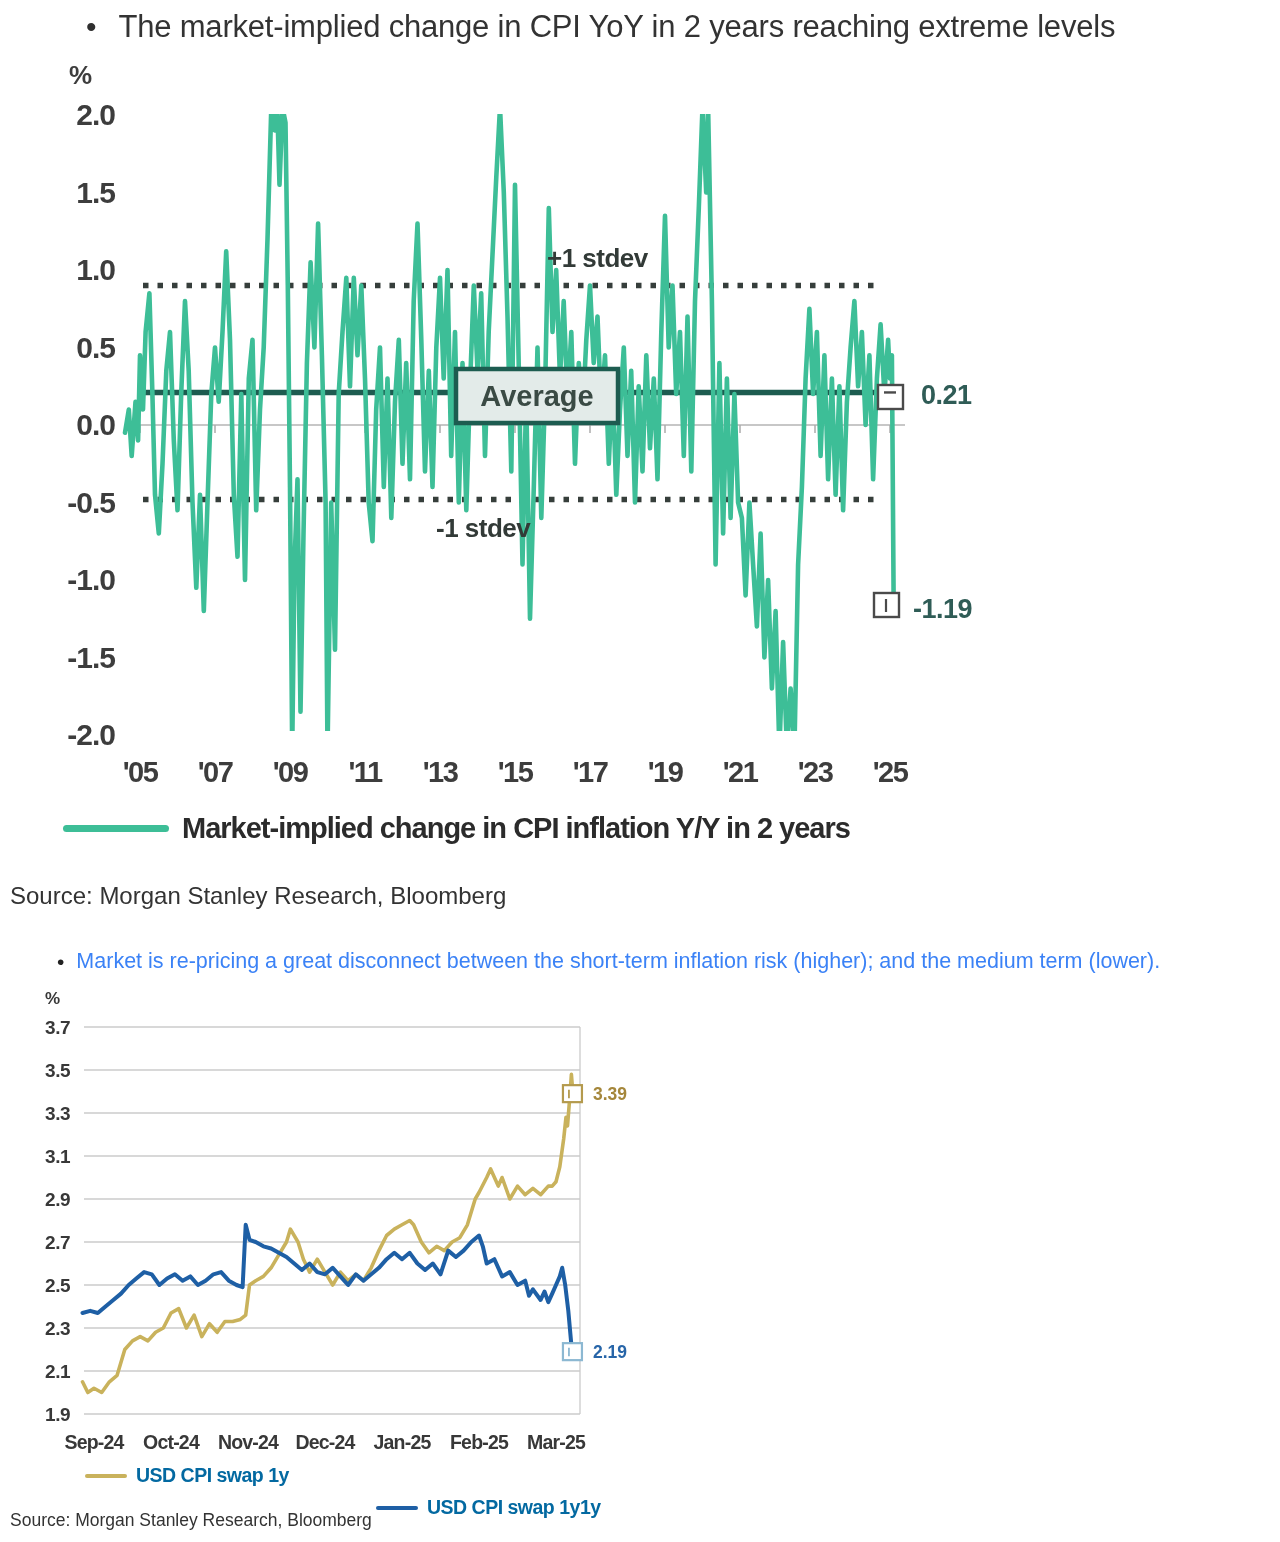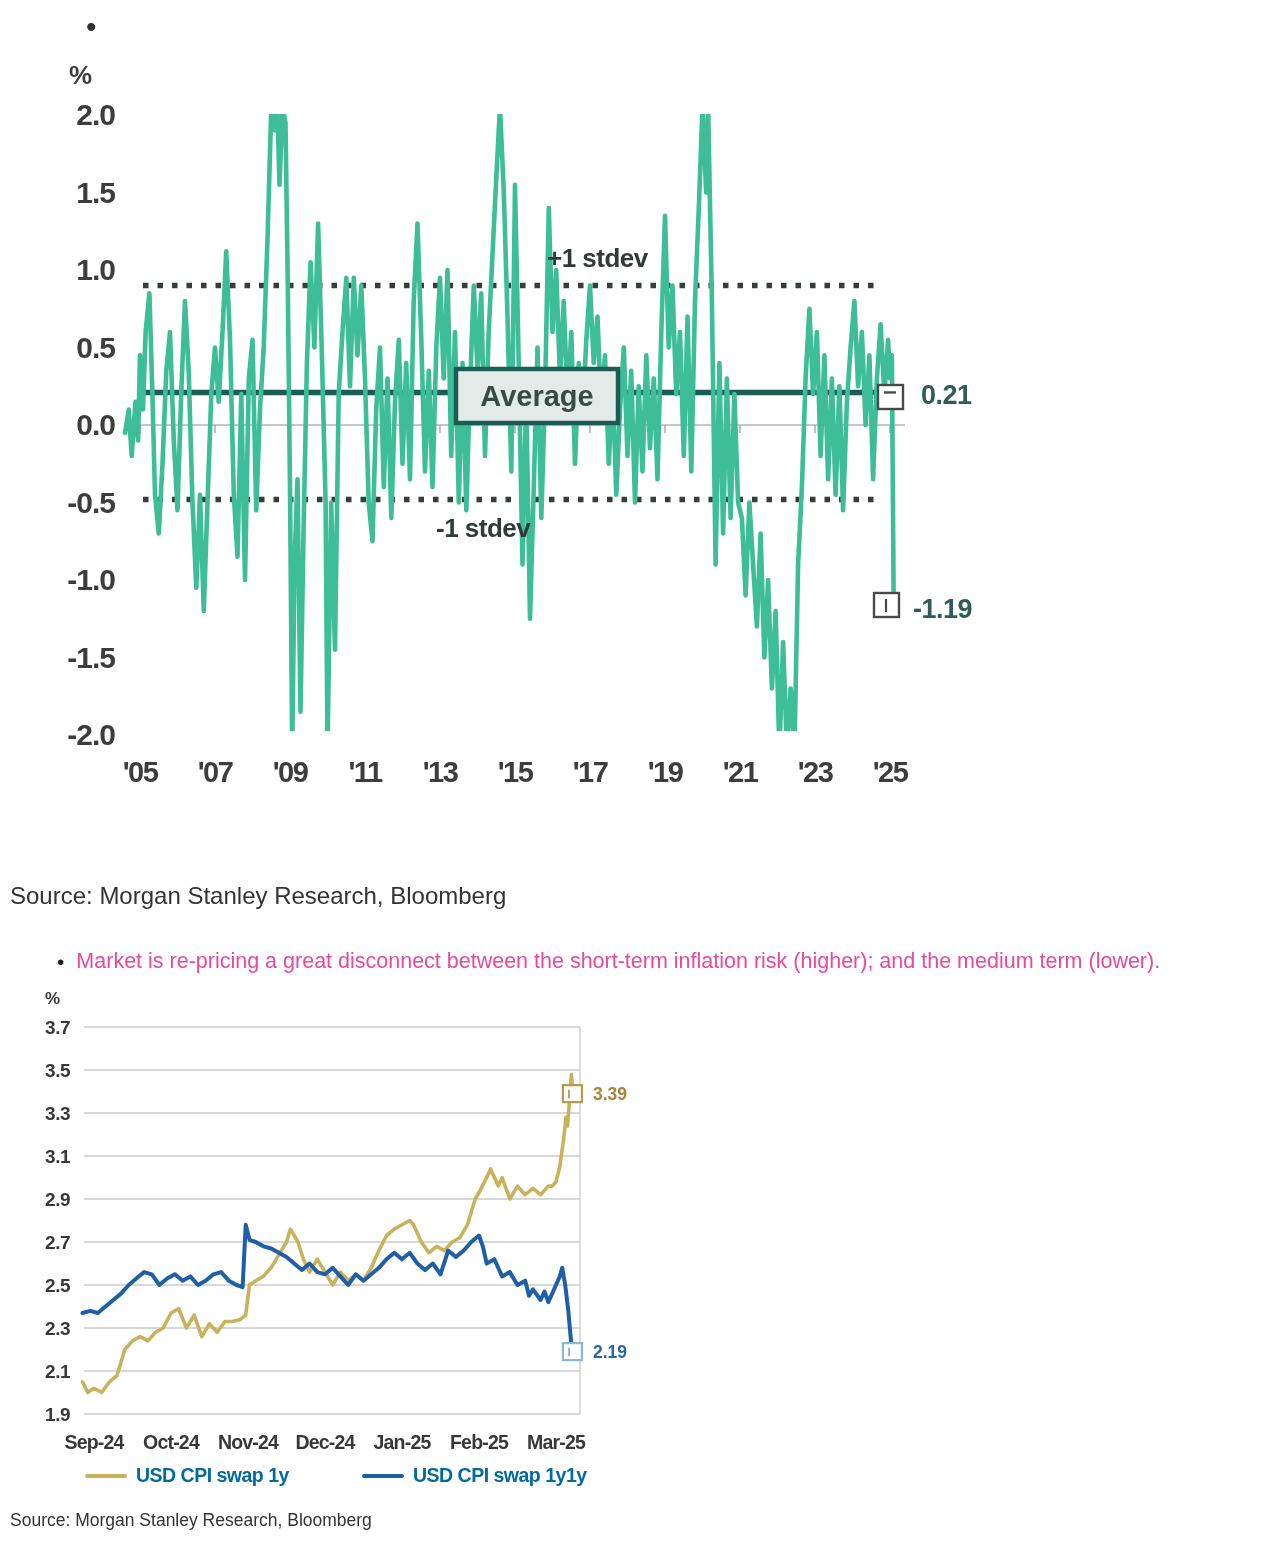--- a/index.html
+++ b/index.html
@@ -8,21 +8,21 @@
   .abs{position:absolute;}
   .title-row{top:8px;left:86px;width:1190px;display:flex;align-items:flex-start;color:#2f2f2f;}
   .title-dot{font-size:30px;line-height:38px;margin-right:22px;color:#2f2f2f;}
   .title-text{font-size:31px;line-height:38px;letter-spacing:-0.2px;color:#333333;}
   .legend-top{top:812px;left:63px;display:flex;align-items:center;}
   .legend-top .swatch{width:106px;height:7px;background:#3dbe97;border-radius:4px;}
   .legend-top .lbl{margin-left:13px;font-size:29px;font-weight:700;letter-spacing:-1px;color:#2b2b2b;}
   .source-top{top:882px;left:10px;font-size:24px;color:#333333;}
   .sub-row{top:948px;left:57px;width:1215px;display:flex;align-items:flex-start;}
   .sub-dot{font-size:21px;line-height:27px;margin-right:12px;color:#222222;}
-  .sub-text{font-size:21.5px;line-height:27px;color:#ec4899;}
+  .sub-text{font-size:21.5px;line-height:27px;color:#3b82f6;}
   .legend-bot{top:1464px;display:flex;align-items:center;}
   .legend-bot .swatch{width:42px;height:4px;border-radius:2px;}
   .legend-bot .lbl{margin-left:9px;font-size:19.5px;font-weight:700;letter-spacing:-0.5px;color:#0369a1;}
   .source-bot{top:1510px;left:10px;font-size:17.5px;color:#333333;}
   svg{position:absolute;left:0;top:0;}
   
   .t-unit{font:700 26px "Liberation Sans",sans-serif;fill:#3d3d3d;}
   .t-ylab{font:700 30px "Liberation Sans",sans-serif;fill:#3d3d3d;letter-spacing:-1px;}
   .t-xlab{font:700 29px "Liberation Sans",sans-serif;fill:#3d3d3d;letter-spacing:-1.5px;}
   .t-ann{font:700 26px "Liberation Sans",sans-serif;fill:#323a37;letter-spacing:-0.5px;}
@@ -34,20 +34,21 @@
   .b-val0{font:700 17.5px "Liberation Sans",sans-serif;fill:#a5873b;}
   .b-val1{font:700 17.5px "Liberation Sans",sans-serif;fill:#2765a8;}
 </style>
 </head>
 <body>
 
 <div class="page">
 
   <div class="abs title-row">
     <span class="title-dot">•</span>
+    <span class="title-text">The market-implied change in CPI YoY in 2 years reaching extreme levels</span>
   </div>
 
   <svg id="chart-canvas" width="1280" height="1542" viewBox="0 0 1280 1542">
     <defs>
       <clipPath id="clipTop">
           <rect x="122" y="114" width="790" height="617"></rect>
         </clipPath>
     </defs>
     <g id="top-chart">
         <line x1="140" y1="425" x2="905" y2="425" stroke="#b5b5b5" stroke-width="1.5"></line>
@@ -132,32 +133,36 @@
         <polyline points="82.5,1313.0 90.2,1310.8 97.8,1313.0 105.5,1306.5 113.3,1300.0 121.0,1293.6 128.7,1285.0 136.3,1278.5 144.1,1272.1 151.8,1274.3 159.4,1285.0 167.1,1278.5 174.9,1274.3 182.6,1280.7 190.3,1276.4 197.9,1285.0 205.6,1280.7 213.4,1274.3 221.1,1272.1 228.8,1280.7 236.5,1285.0 242.6,1287.1 245.7,1224.8 249.5,1239.8 255.7,1242.0 263.4,1246.3 271.1,1248.5 278.8,1252.8 286.5,1257.0 294.2,1263.5 301.9,1270.0 309.6,1263.5 317.3,1272.1 325.0,1274.3 332.7,1267.8 340.4,1276.4 348.1,1285.0 355.8,1274.3 363.5,1280.7 371.2,1274.3 378.9,1267.8 386.6,1259.2 394.3,1252.8 402.0,1259.2 409.7,1252.8 417.4,1263.5 425.1,1270.0 432.8,1263.5 440.5,1274.3 448.2,1250.6 455.9,1257.0 463.6,1250.6 471.3,1242.0 479.0,1235.5 482.8,1246.3 486.7,1263.5 494.4,1259.2 502.1,1276.4 509.8,1272.1 517.5,1285.0 525.2,1280.7 529.0,1295.8 532.9,1289.3 540.6,1300.0 544.5,1291.5 548.3,1302.2 552.2,1293.6 556.0,1285.0 559.8,1276.4 562.2,1267.8 565.2,1285.0 568.3,1310.8 571.4,1345.2 572.9,1351.7" fill="none" stroke-linejoin="round" stroke-linecap="round" stroke="#1e5fa5" stroke-width="4"></polyline>
         <rect x="562.94" y="1085.15" width="19" height="17" fill="#ffffff" stroke="#b49a4d" stroke-width="2.2"></rect>
         <line x1="568.94" y1="1089.65" x2="568.94" y2="1098.15" stroke="#b49a4d" stroke-width="1.8"></line>
         <text x="592.94" y="1100.15" class="b-val0" text-anchor="start">3.39</text>
         <rect x="562.94" y="1343.15" width="19" height="17" fill="#ffffff" stroke="#8cb8d2" stroke-width="2.2"></rect>
         <line x1="568.94" y1="1347.65" x2="568.94" y2="1356.15" stroke="#8cb8d2" stroke-width="1.8"></line>
         <text x="592.94" y="1358.15" class="b-val1" text-anchor="start">2.19</text>
       </g>
   </svg>
 
+  <div class="abs legend-top">
+    <span class="swatch"></span>
+    <span class="lbl">Market-implied change in CPI inflation Y/Y in 2 years</span>
+  </div>
 
   <div class="abs source-top">Source: Morgan Stanley Research, Bloomberg</div>
 
   <div class="abs sub-row">
     <span class="sub-dot">•</span>
     <span class="sub-text">Market is re-pricing a great disconnect between the short-term inflation risk (higher); and the medium term (lower).</span>
   </div>
 
   <div class="abs legend-bot" style="left:85px;">
     <span class="swatch" style="background:#c9b25c;"></span>
     <span class="lbl">USD CPI swap 1y</span>
   </div>
-  <div class="abs legend-bot" style="left:362px;">
+  <div class="abs legend-bot" style="left:376px;margin-top:32px;">
     <span class="swatch" style="background:#1e5fa5;"></span>
     <span class="lbl">USD CPI swap 1y1y</span>
   </div>
 
   <div class="abs source-bot">Source: Morgan Stanley Research, Bloomberg</div>
 
 </div>
 
 </body></html>

